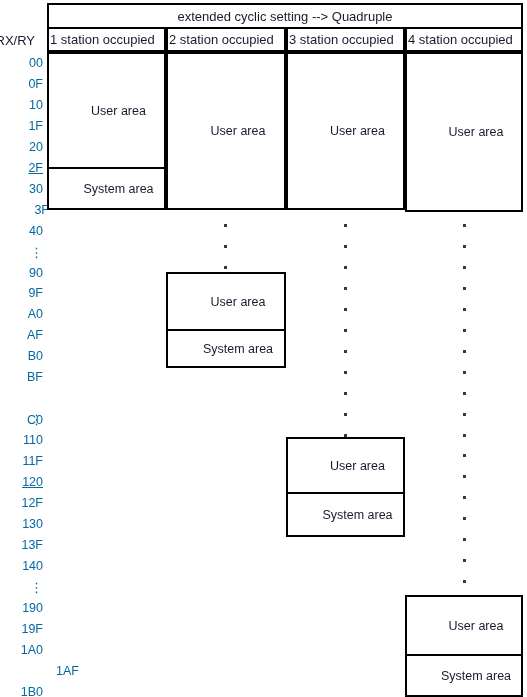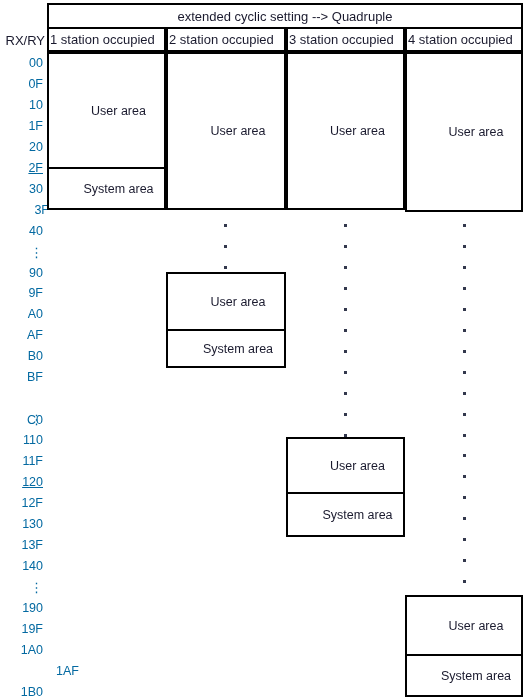--- a/index.html
+++ b/index.html
@@ -51,21 +51,21 @@
   }
   .hdr-rowlabel {
     position: absolute;
     left: 0px;
     top: 29px;
     width: 47px;
     height: 23px;
     display: flex;
     align-items: center;
     justify-content: flex-end;
-    padding-right: 2px;
+    padding-right: 12px;
     box-sizing: border-box;
     font-size: 13px;
   }
 
   
   .addr {
     position: absolute;
     left: 0px;
     width: 43px;
     height: 21px;

